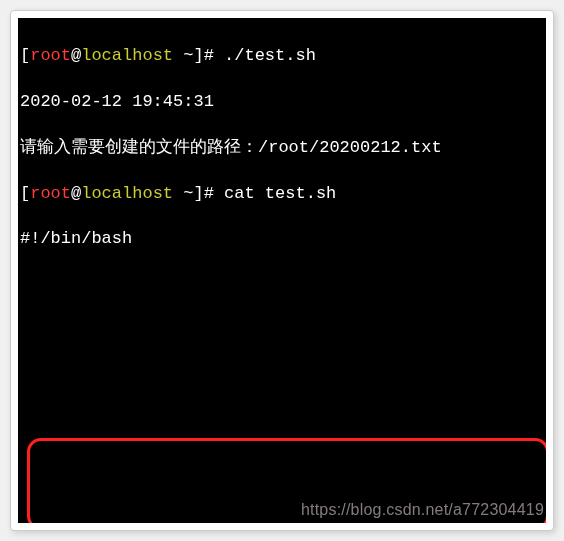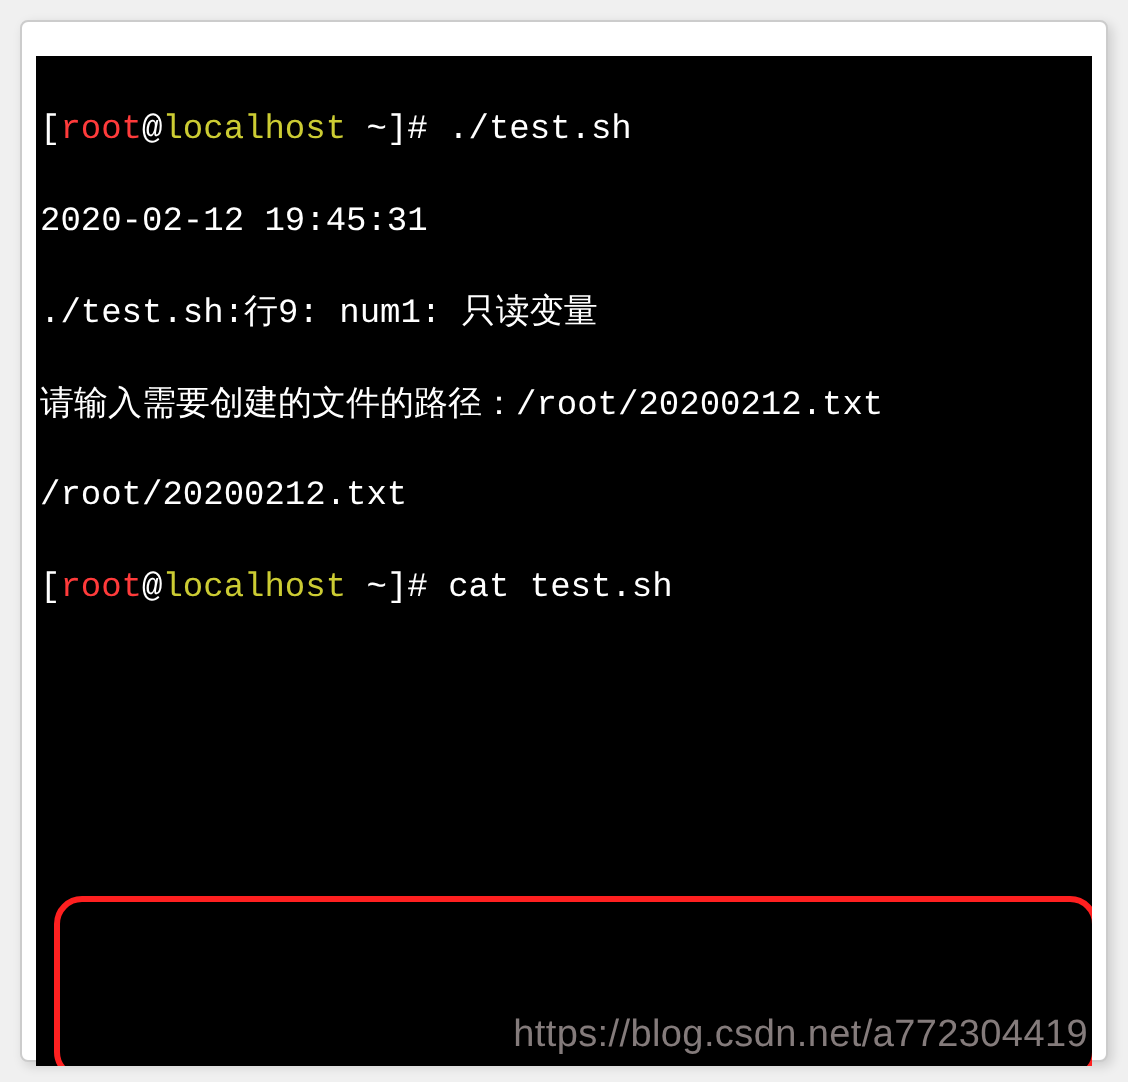--- a/index.html
+++ b/index.html
@@ -23,21 +23,20 @@
       height: 100%;
       background: #000;
       color: #fff;
       font-size: 17px;
       line-height: 1.35;
       padding: 4px 2px;
       font-family: "Courier New", Consolas, "SimSun", monospace;
       white-space: pre-wrap;
       position: relative;
       overflow: hidden;
-      margin-top: 10px;
     }
     .r { color: #ff3b3b; }
     .w { color: #ffffff; }
     .y { color: #cccc33; }
     .line { display: block; }
     .highlight-box {
       position: absolute;
       border: 3px solid #ff2020;
       border-radius: 14px;
       left: 9px;
@@ -45,37 +44,36 @@
       top: 420px;
       height: 92px;
       pointer-events: none;
     }
     .watermark {
       position: absolute;
       right: 2px;
       bottom: 2px;
       color: #b0a4a4;
       font-family: Arial, sans-serif;
-      font-size: 19px;
+      font-size: 16px;
       opacity: 0.75;
       pointer-events: none;
       letter-spacing: 0.2px;
     }
   </style>
 </head>
 <body>
 
 <div class="outer-frame">
   <div class="terminal">
 <span class="line"><span class="w">[</span><span class="r">root</span><span class="w">@</span><span class="y">localhost</span><span class="w"> ~</span><span class="w">]# </span><span class="w">./test.sh</span></span>
 <span class="line w">2020-02-12 19:45:31</span>
-<span class="line w">./test.sh:行9: num1: 只读变量</span>
 <span class="line w">请输入需要创建的文件的路径：/root/20200212.txt</span>
-<span class="line w">/root/20200212.txt</span>
 <span class="line"><span class="w">[</span><span class="r">root</span><span class="w">@</span><span class="y">localhost</span><span class="w"> ~</span><span class="w">]# </span><span class="w">cat test.sh</span></span>
+<span class="line w">#!/bin/bash</span>
 
 
 
 <span class="line w"></span>
 
 
 
 
 <span class="line w"></span>
 

